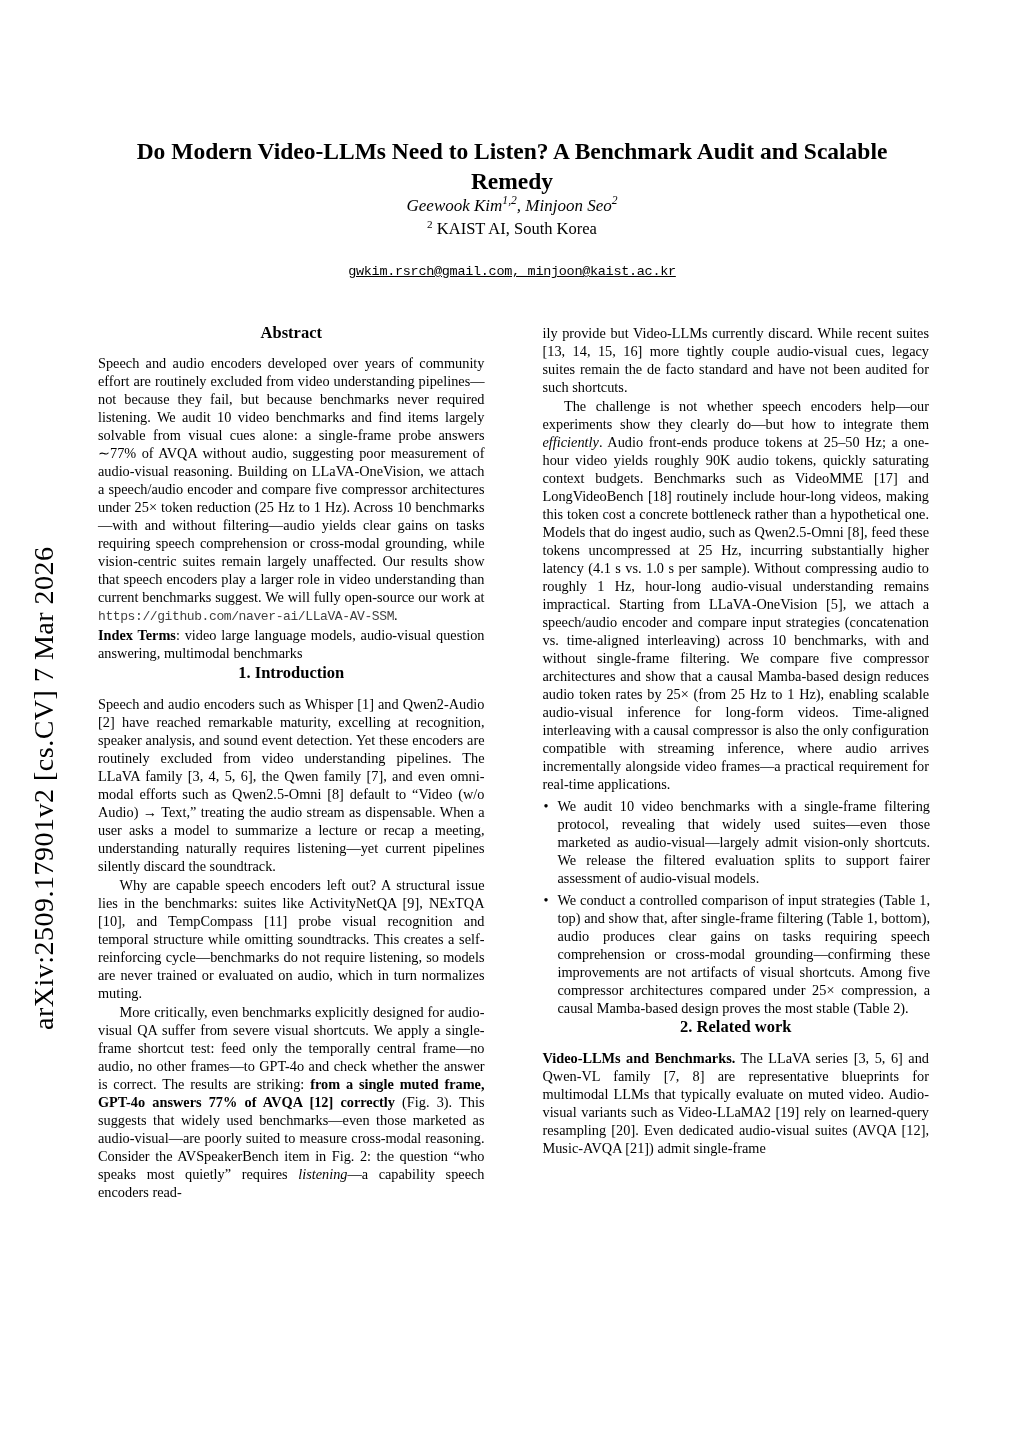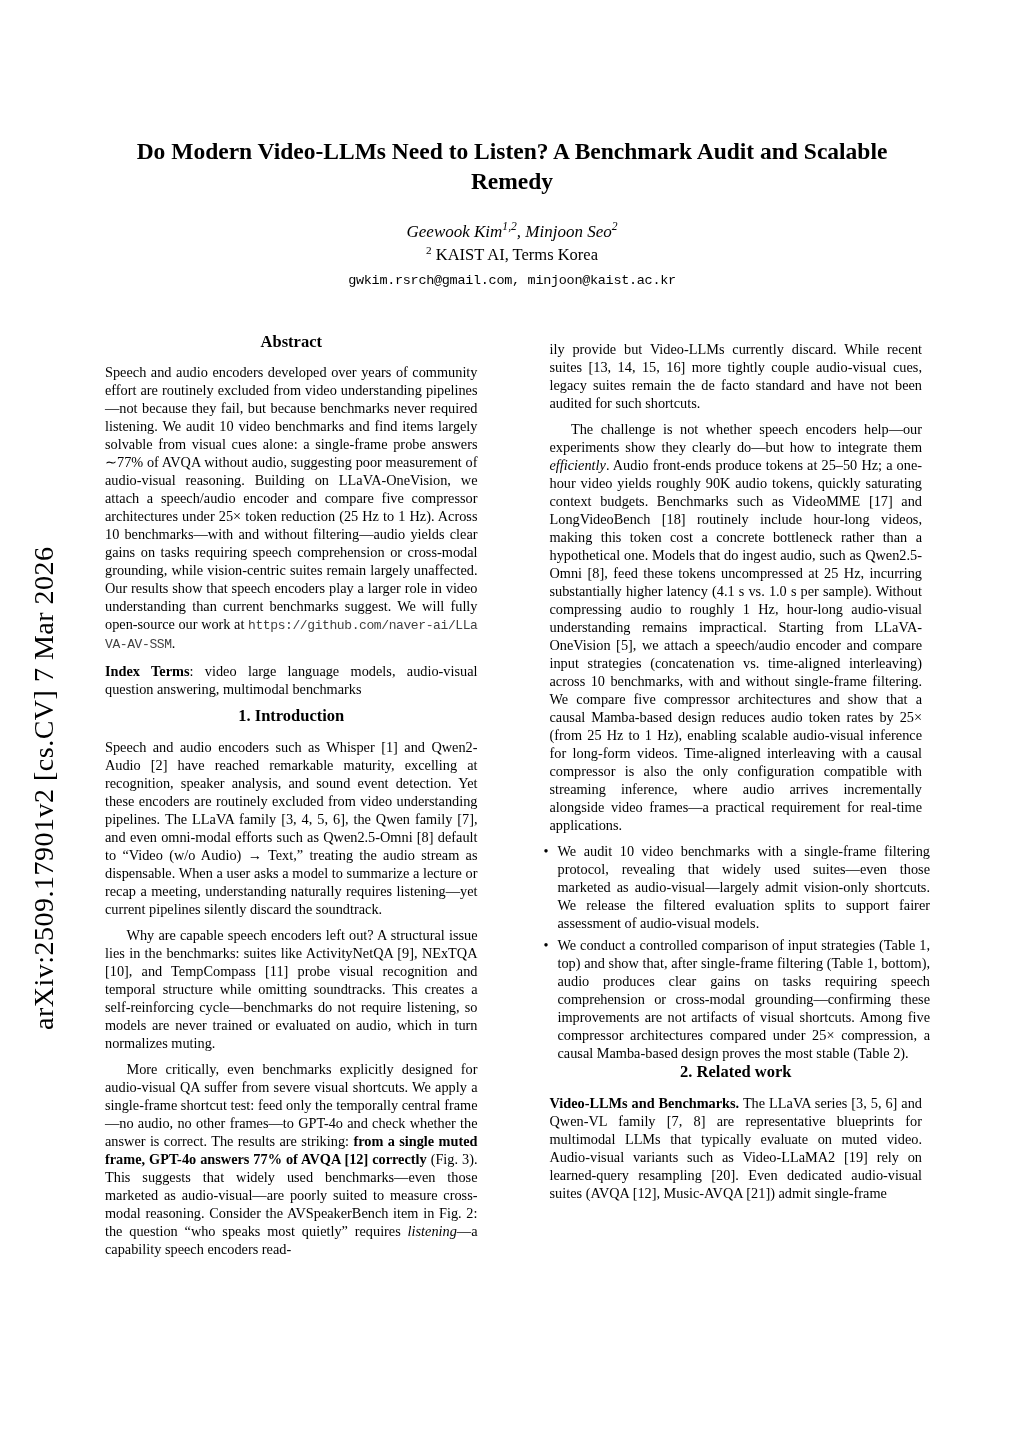--- a/index.html
+++ b/index.html
@@ -27,50 +27,51 @@
     align-items: center;
   }
   header { padding-top: 136px; text-align: center; }
   .paper-title {
     font-size: 23.5px;
     font-weight: bold;
     line-height: 1.28;
     margin: 0 auto;
     max-width: 830px;
   }
-  .authors { margin-top: 26px; font-style: italic; font-size: 17px; }
+  .authors { font-style: italic; font-size: 17px; }
   .affil { font-size: 16.5px; }
   .affil-1 { margin-top: 29px; }
   .affil-2 { margin-top: 3px; }
   .emails {
-    margin-top: 8px;
+    margin-top: 25px;
     font-family: "Liberation Mono", monospace;
     font-size: 13.5px;
     letter-spacing: -0.3px;
+    text-decoration: underline;
   }
   .columns {
     display: flex;
     gap: 56px;
     margin: 44px 94px 0 97px;
   }
   .col {
     flex: 1;
     min-width: 0;
     font-size: 14.3px;
     line-height: 1.26;
     text-align: justify;
   }
   .col h2 {
     font-size: 16.5px;
     font-weight: bold;
     text-align: center;
     margin: 0 0 10px 0;
   }
   .col h2.section-heading { margin-top: 0; margin-bottom: 11px; }
-  .col p { margin: 8px; text-indent: 1.5em; }
+  .col p { margin: 1px; text-indent: 1.5em; }
   .col p.noindent { text-indent: 0; }
   .col p.terms { margin-top: 1px; }
   sup { font-size: 68%; line-height: 0; }
   .run-b { font-weight: bold; }
   .run-i { font-style: italic; }
   .run-m {
     font-family: "Liberation Mono", monospace;
     font-size: 91%;
     letter-spacing: -0.4px;
   }
@@ -91,21 +92,21 @@
 </head>
 <body>
 
 <div class="page">
 
   <div class="arxiv-banner">arXiv:2509.17901v2  [cs.CV]  7 Mar 2026</div>
 
   <header>
     <h1 class="paper-title">Do Modern Video-LLMs Need to Listen? A Benchmark Audit and Scalable Remedy</h1>
     <div class="authors"><span>Geewook Kim</span><sup>1,2</sup><span>, Minjoon Seo</span><sup>2</sup></div>
-    <div class="affil affil-2"><sup>2</sup><span> KAIST AI, Terms Korea</span></div>
+    <div class="affil affil-2"><sup>2</sup><span> KAIST AI, South Korea</span></div>
     <div class="emails">gwkim.rsrch@gmail.com, minjoon@kaist.ac.kr</div>
   </header>
 
   <div class="columns">
 
     <div class="col">
       <h2>Abstract</h2>
       <p class="noindent"><span>Speech and audio encoders developed over years of community effort are routinely excluded from video understanding pipelines—not because they fail, but because benchmarks never required listening. We audit 10 video benchmarks and find items largely solvable from visual cues alone: a single-frame probe answers ∼77% of AVQA without audio, suggesting poor measurement of audio-visual reasoning. Building on LLaVA-OneVision, we attach a speech/audio encoder and compare five compressor architectures under 25× token reduction (25 Hz to 1 Hz). Across 10 benchmarks—with and without filtering—audio yields clear gains on tasks requiring speech comprehension or cross-modal grounding, while vision-centric suites remain largely unaffected. Our results show that speech encoders play a larger role in video understanding than current benchmarks suggest. We will fully open-source our work at </span><span class="run-m run-link">https://github.com/naver-ai/LLaVA-AV-SSM</span><span>.</span></p>
       <p class="noindent terms"><span class="run-b">Index Terms</span><span>: video large language models, audio-visual question answering, multimodal benchmarks</span></p>
 

